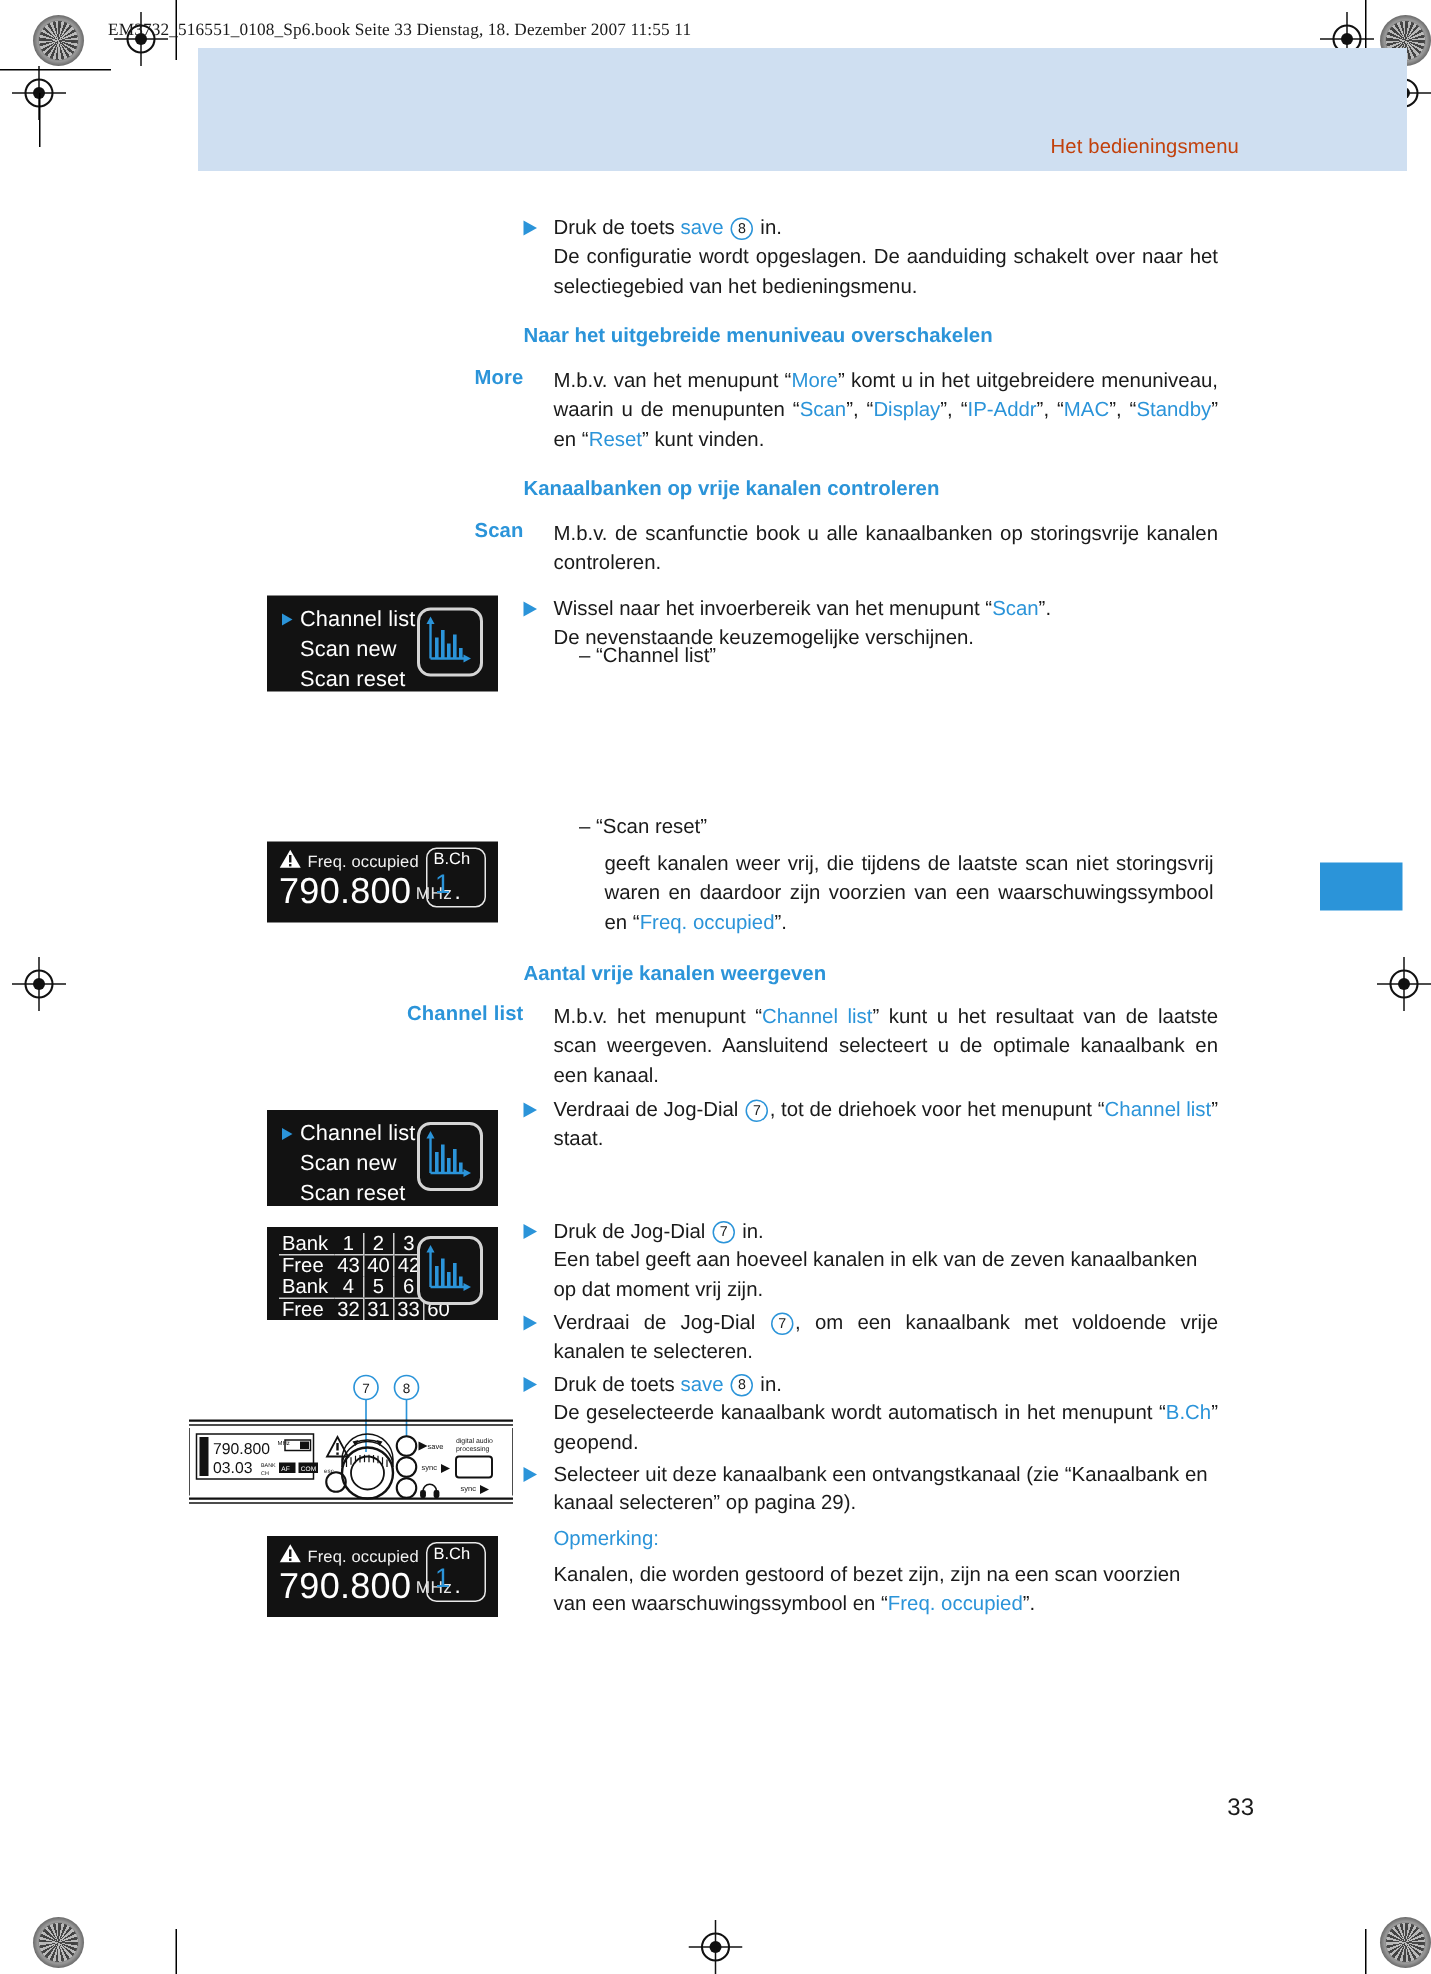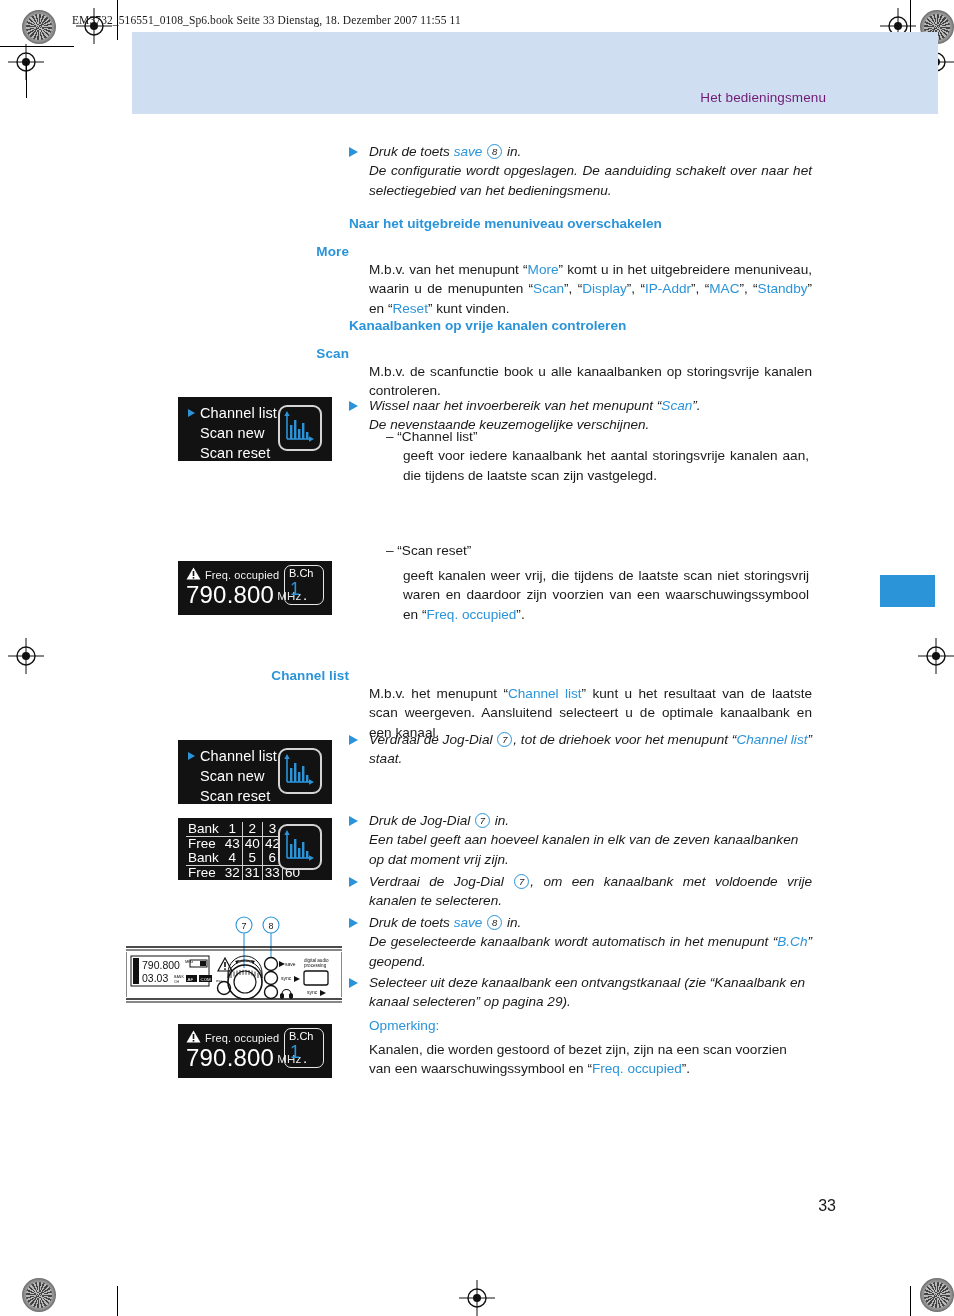--- a/index.html
+++ b/index.html
@@ -27,44 +27,44 @@
     position:absolute; left:72px; top:14px;
     font-family:"Liberation Serif", serif;
     font-size:11.5px; color:#1a1a1a; white-space:nowrap; letter-spacing:.1px;
   }
   .headband {
     position:absolute; left:132px; top:32px; width:806px; height:82px;
     background:#cfdff1;
   }
   .headband-title {
     position:absolute; right:128px; top:90px;
-    font-size:13.5px; color:#701a75; letter-spacing:.1px;
+    font-size:13.5px; color:#c2410c; letter-spacing:.1px;
   }
 
   
   .marginlabel {
     position:absolute; text-align:right; width:120px;
     font-size:13.5px; color:#2b94d9; font-weight:600; letter-spacing:.1px;
   }
   .body-text {
     position:absolute; left:369px; width:443px;
     font-size:13.6px; line-height:19.4px; color:#1a1a1a;
   }
-  .body-text.just { text-align:justify;margin-top:16px; }
+  .body-text.just { text-align:justify; }
   .sec-head {
     position:absolute; left:349px; width:470px;
     font-size:13.6px; font-weight:600; color:#2b94d9; line-height:18px;
   }
   .blue { color:#2b94d9; }
   .note-head {
     position:absolute; left:369px; font-size:13.6px; color:#2b94d9; font-weight:400;
   }
 
   
-  .bullet { position:absolute; left:349px;font-style:italic; }
+  .bullet { position:absolute; left:349px; }
   .bullet .tri {
     position:absolute; left:0; top:5px; width:0; height:0;
     border-left:9px solid #2b94d9;
     border-top:5.5px solid transparent;
     border-bottom:5.5px solid transparent;
   }
   .bullet .txt {
     display:block; margin-left:20px; width:443px;
     font-size:13.6px; line-height:19.4px;
   }
@@ -246,31 +246,31 @@
   <div class="bullet" style="top:396px;">
     <span class="tri"></span>
     <span class="txt">
       <span>Wissel naar het invoerbereik van het menupunt “</span><span class="blue">Scan</span><span>”.</span><br>
       <span>De nevenstaande keuzemogelijke verschijnen.</span>
     </span>
   </div>
 
   <div class="dashitem" style="top:427px;">
     <span class="dash">– “Channel list”</span>
-    <span class="dtxt just" style="display:block; margin-top:19.4px;">geeft voor iedere kanaalbank het aantal storingsvrije kanalen aan, die tijdens de laatste scan zijn vastgelegd.</span>
   </div>
 
 
   <div class="dashitem" style="top:541px;">
     <span class="dash">– “Scan reset”</span>
     <span class="dtxt just" style="display:block; margin-top:25px; text-align:justify;">
       <span>geeft kanalen weer vrij, die tijdens de laatste scan niet storingsvrij waren en daardoor zijn voorzien van een waarschuwingssymbool en “</span><span class="blue">Freq. occupied</span><span>”.</span>
     </span>
   </div>
 
+  <div class="sec-head" style="top:640px;">Aantal vrije kanalen weergeven</div>
   <div class="marginlabel" style="left:189px; top:668px; width:160px;">Channel list</div>
   <div class="body-text just" style="top:668px;">
     <span>M.b.v. het menupunt “</span><span class="blue">Channel list</span><span>” kunt u het resultaat van de laatste scan weergeven. Aansluitend selecteert u de optimale kanaalbank en een kanaal.</span>
   </div>
 
   <div class="bullet" style="top:730px;">
     <span class="tri"></span>
     <span class="txt just">
       <span>Verdraai de Jog-Dial </span><span class="circnum">7</span><span>, tot de driehoek voor het menupunt “</span><span class="blue">Channel list</span><span>” staat.</span>
     </span>

